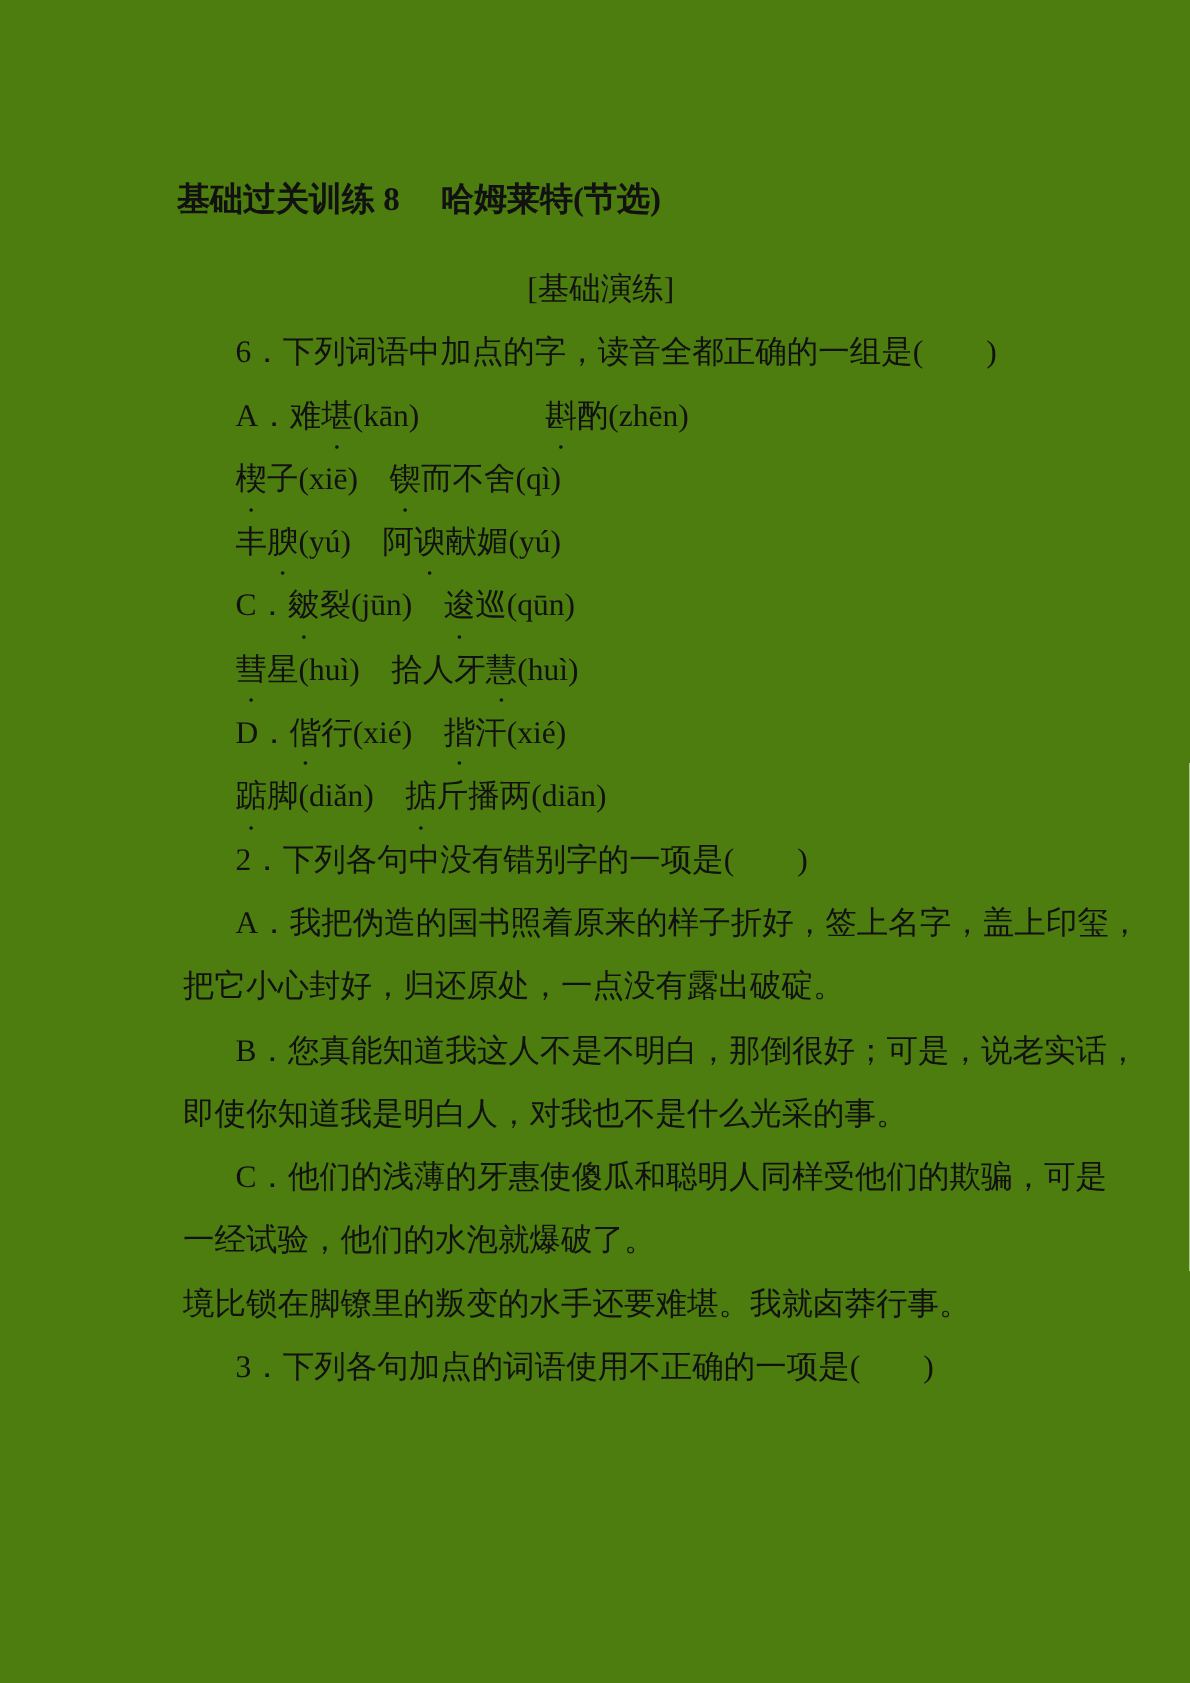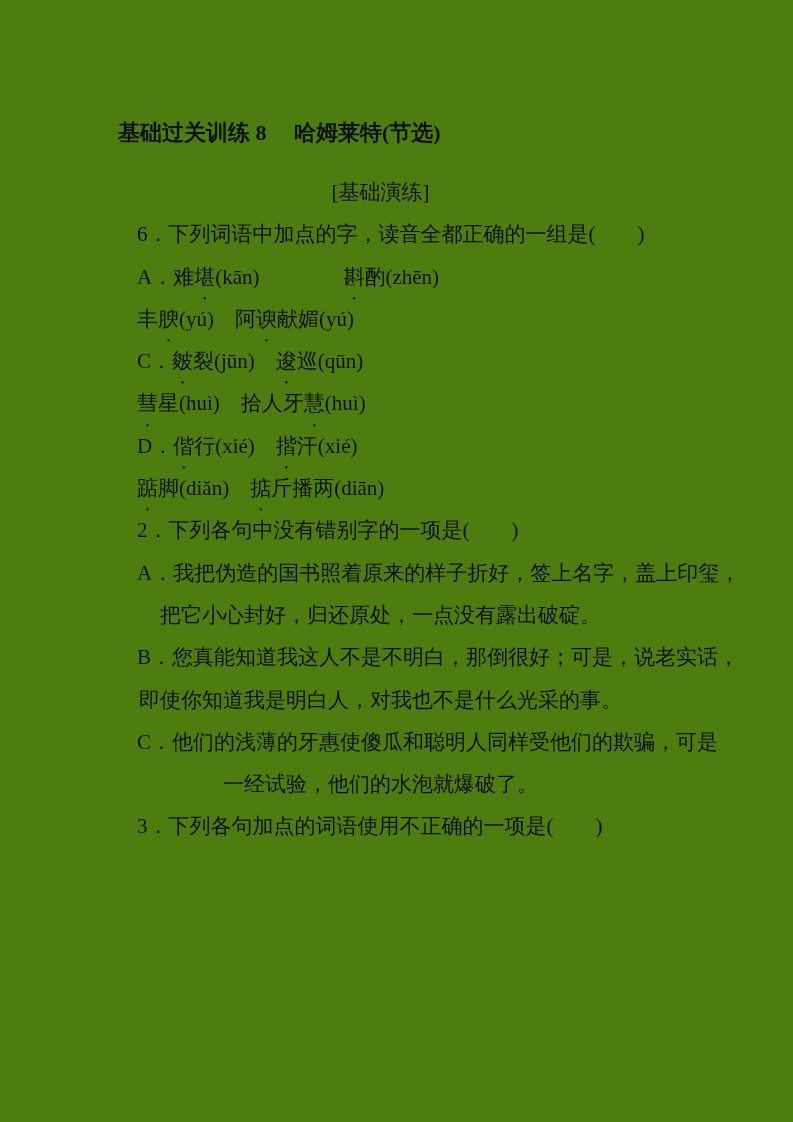--- a/index.html
+++ b/index.html
@@ -21,33 +21,33 @@
     left: 118px;
     top: 118px;
     font-size: 22px;
     line-height: 30px;
     font-weight: bold;
     margin: 0;
     white-space: pre;
   }
   .content {
     position: absolute;
-    left: 102px;
+    left: 122px;
     top: 171px;
     width: 557px;
   }
   .line {
     font-size: 21px;
     line-height: 42.3px;
     height: 42.3px;
     white-space: pre;
   }
   .line.center { text-align: center; }
   .line.indent { padding-left: 35px; }
-  .line.flush  { padding-left: 0; text-align: center; }
+  .line.flush  { padding-left: 0; }
   .dotted {
     position: relative;
     display: inline-block;
   }
   .dotted::after {
     content: "\2022";
     position: absolute;
     left: 0;
     right: 0;
     bottom: -6px;
@@ -60,28 +60,30 @@
 <body>
 
 <div class="page">
   <h1 class="title">基础过关训练 8　 哈姆莱特(节选)</h1>
 
   <div class="content">
     <div class="line center">[基础演练]</div>
     <div id="body-lines">
         <div class="line indent"><span>6．下列词语中加点的字，读音全都正确的一组是(　　)</span></div>
         <div class="line indent"><span>A．难</span><span class="dotted">堪</span><span>(kān)　　　　</span><span class="dotted">斟</span><span>酌(zhēn)</span></div>
+        <div class="line indent"><span class="dotted">楔</span><span>子(xiē)　</span><span class="dotted">锲</span><span>而不舍(qì)</span></div>
         <div class="line indent"><span>丰</span><span class="dotted">腴</span><span>(yú)　阿</span><span class="dotted">谀</span><span>献媚(yú)</span></div>
         <div class="line indent"><span>C．</span><span class="dotted">皴</span><span>裂(jūn)　</span><span class="dotted">逡</span><span>巡(qūn)</span></div>
         <div class="line indent"><span class="dotted">彗</span><span>星(huì)　拾人牙</span><span class="dotted">慧</span><span>(huì)</span></div>
         <div class="line indent"><span>D．</span><span class="dotted">偕</span><span>行(xié)　</span><span class="dotted">揩</span><span>汗(xié)</span></div>
         <div class="line indent"><span class="dotted">踮</span><span>脚(diǎn)　</span><span class="dotted">掂</span><span>斤播两(diān)</span></div>
         <div class="line indent"><span>2．下列各句中没有错别字的一项是(　　)</span></div>
         <div class="line indent"><span>A．我把伪造的国书照着原来的样子折好，签上名字，盖上印玺，</span></div>
         <div class="line flush"><span>把它小心封好，归还原处，一点没有露出破碇。</span></div>
         <div class="line indent"><span>B．您真能知道我这人不是不明白，那倒很好；可是，说老实话，</span></div>
         <div class="line flush"><span>即使你知道我是明白人，对我也不是什么光采的事。</span></div>
         <div class="line indent"><span>C．他们的浅薄的牙惠使傻瓜和聪明人同样受他们的欺骗，可是</span></div>
         <div class="line flush"><span>一经试验，他们的水泡就爆破了。</span></div>
+        <div class="line flush"><span>境比锁在脚镣里的叛变的水手还要难堪。我就卤莽行事。</span></div>
         <div class="line indent"><span>3．下列各句加点的词语使用不正确的一项是(　　)</span></div>
       </div>
   </div>
 </div>
 
 </body></html>

